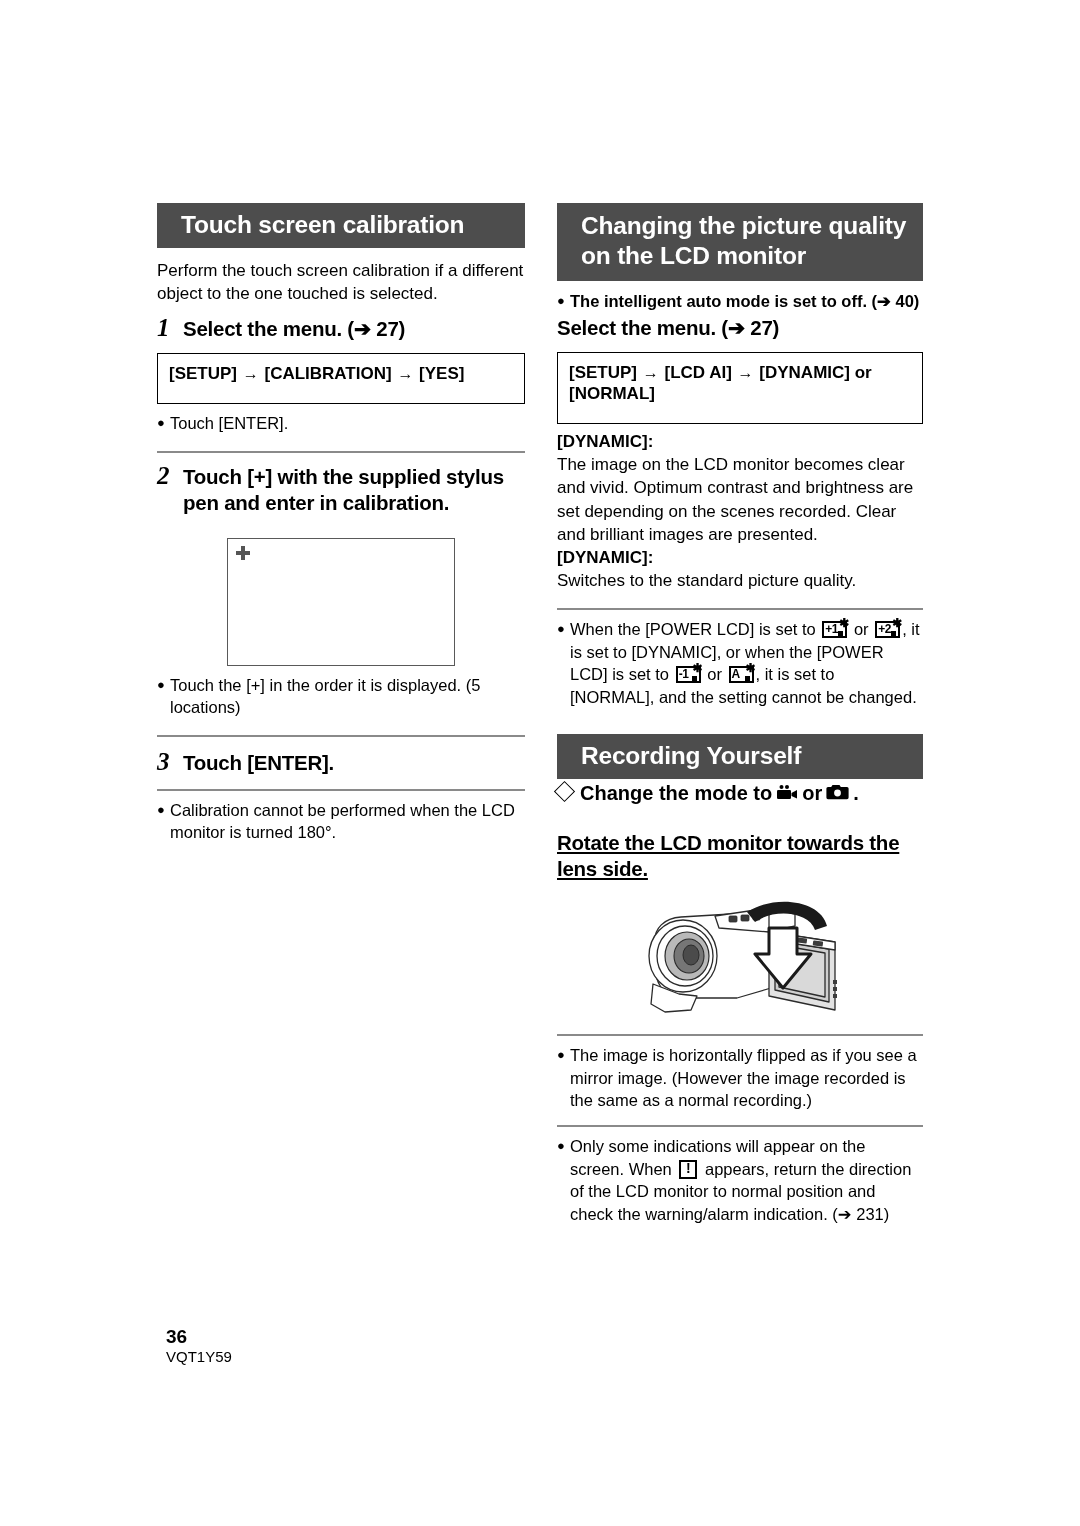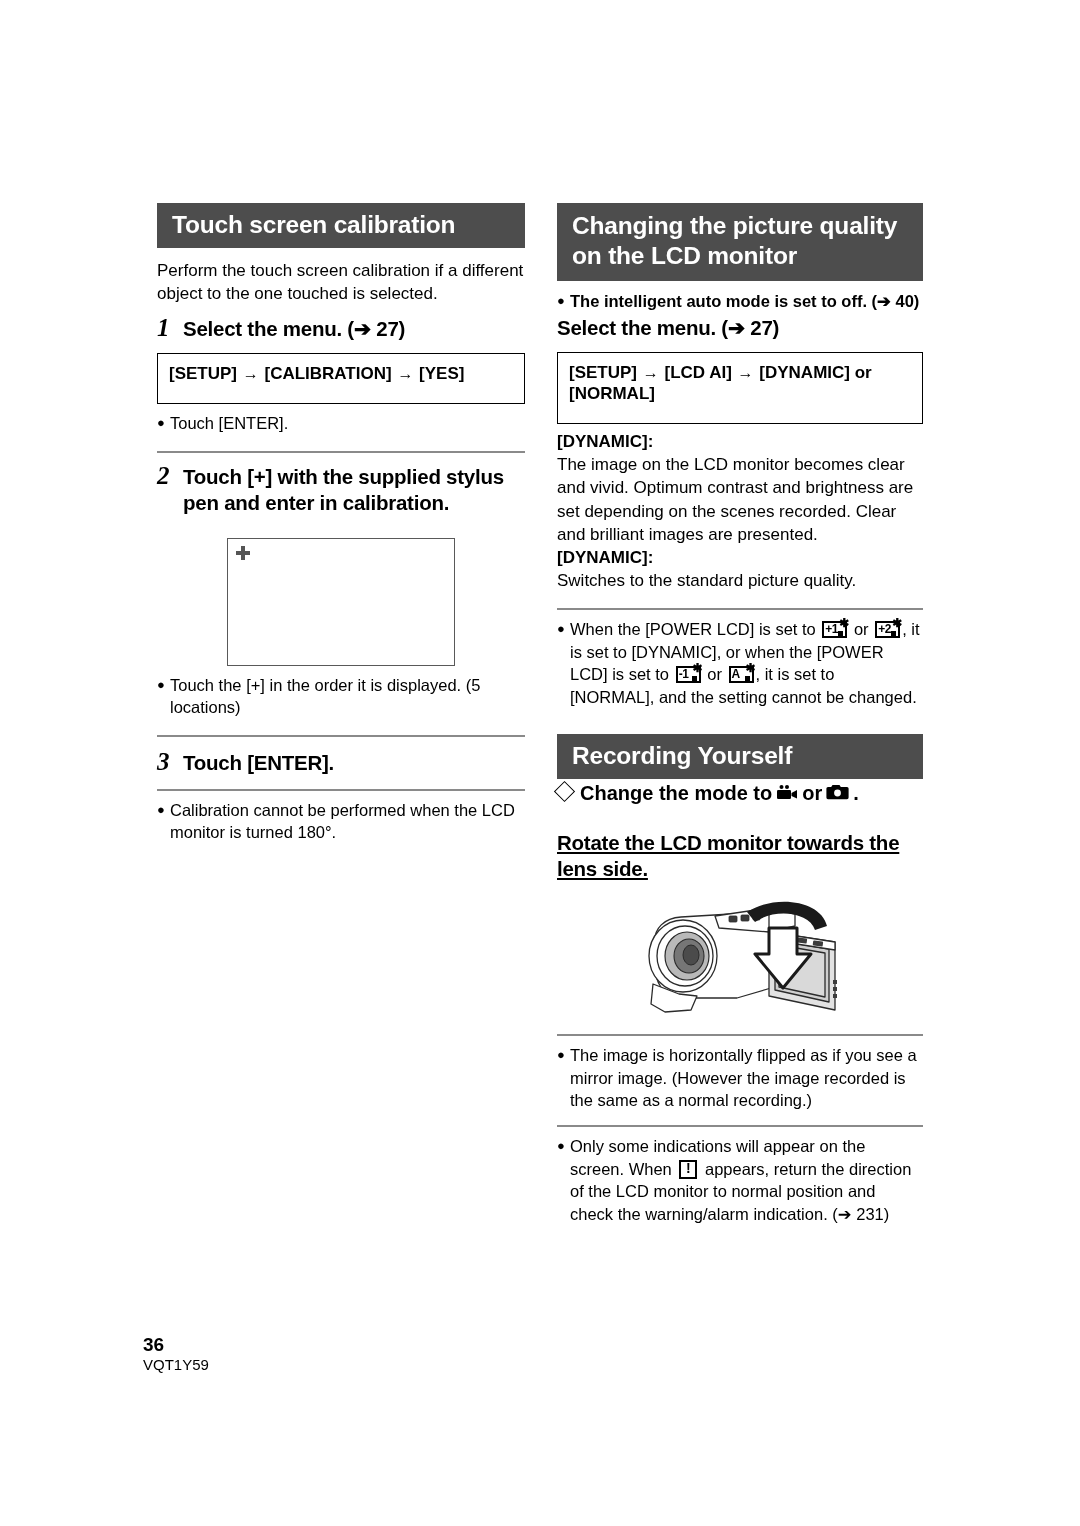--- a/index.html
+++ b/index.html
@@ -38,21 +38,21 @@
     width: 366px;
   }
 
   
   .sec-bar {
     background: #4d4d4d;
     color: #ffffff;
     font-size: 24.5px;
     font-weight: bold;
     line-height: 1.22;
-    padding: 7px 0 8px 15px;
+    padding: 7px 0 8px 24px;
     letter-spacing: -0.2px;
     box-sizing: border-box;
   }
   .sec-bar.two-line {
     padding-top: 8px;
     padding-bottom: 10px;
   }
 
   
   .body-text {
@@ -233,23 +233,22 @@
   .camcorder-wrap {
     margin-top: 10px;
     height: 130px;
     position: relative;
   }
   .camcorder-wrap svg { position: absolute; left: 62px; top: 0; }
 
   
   .footer {
     position: absolute;
-    left: 143px;
+    left: 166px;
     top: 1327px;
-    margin-top: 8px;
   }
   .pg-num { font-size: 19px; font-weight: bold; line-height: 1.05; }
   .pg-code { font-size: 15px; line-height: 1.2; margin-top: 1px; }
 </style>
 </head>
 <body>
 
 <div class="page">
 
   <div class="col-left">

